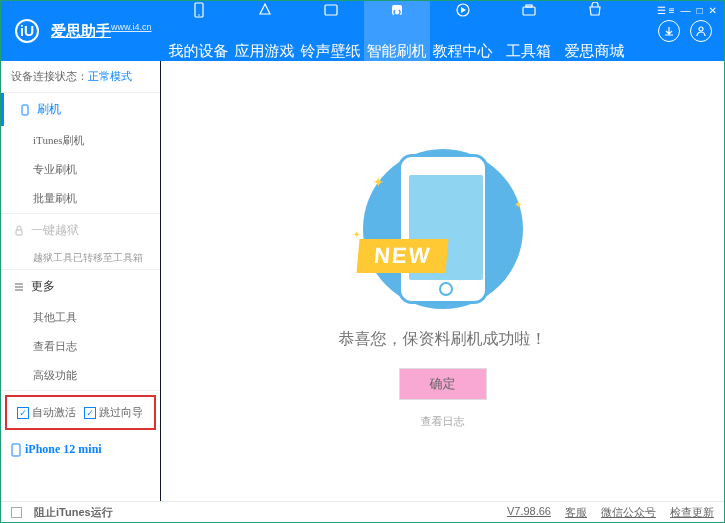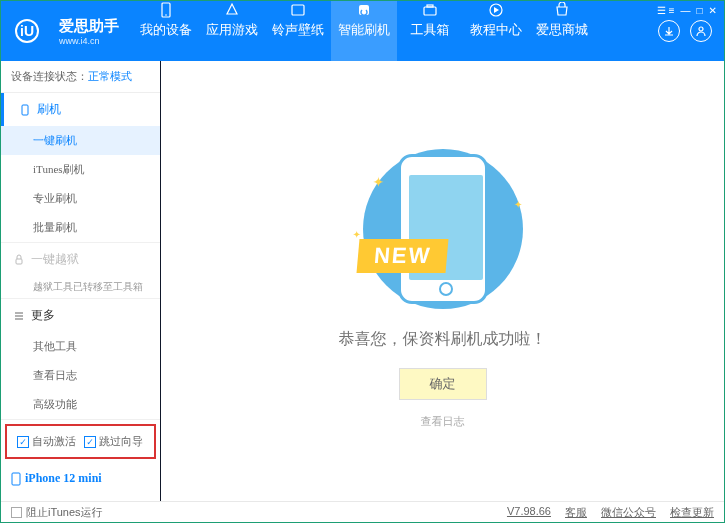--- a/index.html
+++ b/index.html
@@ -1,24 +1,24 @@
 <!DOCTYPE html>
 <html><head>
 <meta charset="utf-8">
 <style>
 * { margin: 0; padding: 0; box-sizing: border-box; }
 body { font-family: "Microsoft YaHei", Arial, sans-serif; font-size: 12px; background: #fff; width: 725px; height: 523px; overflow: hidden; border: 1px solid #1d9e74; }
 .header { background: #0a84ff; height: 60px; display: flex; align-items: center; color: #fff; }
-.logo-area { display: flex; align-items: center; padding: 0 14px; gap: 20px; }
+.logo-area { display: flex; align-items: center; padding: 0 14px; gap: 12px; }
 .logo-circle { width: 24px; height: 24px; border: 2px solid #fff; border-radius: 50%; display: flex; align-items: center; justify-content: center; font-weight: bold; font-size: 14px; }
-.logo-text { display: flex; flex-direction: column; }
+.logo-text { display: flex; flex-direction: row; text-decoration: underline; }
 .logo-title { font-size: 15px; font-weight: bold; }
 .logo-url { font-size: 9px; opacity: 0.85; }
 .nav { display: flex; height: 100%; flex: 1; }
-.nav-item { width: 66px; display: flex; flex-direction: column; align-items: center; justify-content: flex-start; gap: 2px; cursor: pointer; font-size: 13px; }
+.nav-item { width: 66px; display: flex; flex-direction: column; align-items: center; justify-content: space-between; gap: 2px; cursor: pointer; font-size: 15px; }
 .nav-item.active { background: #3a9dff; }
 .nav-icon { width: 18px; height: 18px; display: flex; align-items: center; justify-content: center; }
 .header-right { display: flex; align-items: center; padding: 0 12px; gap: 10px; }
 .header-top-icons { position: absolute; top: 5px; right: 8px; display: flex; gap: 6px; font-size: 10px; }
 .header-top-icons span { cursor: pointer; color: #fff; }
 .circle-btn { width: 22px; height: 22px; border: 1.5px solid #fff; border-radius: 50%; display: flex; align-items: center; justify-content: center; cursor: pointer; }
 .main { display: flex; height: 440px; }
 .sidebar { width: 160px; border-right: 1px solid #0f172a; display: flex; flex-direction: column; background: #fff; font-family: Liberation Serif, serif; }
 .status-bar { padding: 8px 10px; font-size: 11px; color: #666; border-bottom: 1px solid #eee; }
 .status-mode { color: #0a84ff; }
@@ -36,25 +36,25 @@
 .device-name { color: #0a84ff; font-size: 12px; font-weight: bold; display: flex; align-items: center; gap: 4px; }
 .content { flex: 1; display: flex; flex-direction: column; align-items: center; justify-content: center; position: relative; padding-top: 10px; }
 .phone-illustration { width: 150px; height: 170px; position: relative; margin-bottom: 15px; }
 .phone-bg-circle { position: absolute; width: 160px; height: 160px; background: #5bb5e8; border-radius: 50%; left: -5px; top: 5px; }
 .phone-body { position: absolute; width: 90px; height: 150px; background: #fff; border: 3px solid #5bb5e8; border-radius: 14px; left: 30px; top: 10px; }
 .phone-screen { position: absolute; width: 74px; height: 105px; background: #8fd4f0; left: 8px; top: 18px; border-radius: 2px; }
 .phone-btn { position: absolute; width: 14px; height: 14px; border: 2px solid #5bb5e8; border-radius: 50%; left: 38px; bottom: 5px; }
 .new-banner { position: absolute; background: #ffc933; color: #fff; font-weight: bold; font-size: 22px; padding: 4px 16px; left: -10px; top: 95px; transform: skewX(-5deg); letter-spacing: 2px; }
 .new-banner::before, .new-banner::after { content: ""; position: absolute; width: 0; height: 0; }
 .success-text { font-size: 16px; color: #737373; margin-bottom: 18px; }
-.ok-btn { border: 1px solid #ddd; background: #fef9c3; padding: 6px 30px; font-size: 13px; color: #666; cursor: pointer; margin-bottom: 14px; }
+.ok-btn { border: 1px solid #ddd; background: #f9a8d4; padding: 6px 30px; font-size: 13px; color: #666; cursor: pointer; margin-bottom: 14px; }
 .log-link { font-size: 11px; color: #aaa; cursor: pointer; }
 .sparkle { position: absolute; color: #ffd54d; }
 .footer { height: 22px; border-top: 1px solid #e8e8e8; display: flex; align-items: center; justify-content: space-between; padding: 0 10px; font-size: 11px; color: #666; }
-.footer-left { display: flex; align-items: center; gap: 4px; }
+.footer-left { display: flex; align-items: center; gap: 12px; font-weight: bold; }
 .footer-check { width: 11px; height: 11px; border: 1px solid #aaa; }
 .footer-right { display: flex; gap: 14px; text-decoration: underline; }
 .footer-right span { cursor: pointer; }
 </style>
 </head>
 <body>
 
 <div class="header">
   <div class="header-top-icons">
     <span>☰ ≡</span>
@@ -100,34 +100,34 @@
         <svg width="16" height="16" viewBox="0 0 16 16">
             <rect x="3" y="3" width="10" height="10" rx="2" fill="#fff"></rect>
             <path d="M6 8 A3 3 0 1 0 10 8" fill="none" stroke="#3a9dff" stroke-width="1.5"></path>
           </svg>
       </div>
       <span>智能刷机</span>
     </div>
     <div class="nav-item">
       <div class="nav-icon">
         <svg width="16" height="16" viewBox="0 0 16 16">
+            <circle cx="8" cy="8" r="6" fill="none" stroke="#fff" stroke-width="1.2"></circle>
+            <path d="M6 5 L11 8 L6 11 Z" fill="#fff"></path>
+          </svg>
+      </div>
+      <span>教程中心</span>
+    </div>
+    <div class="nav-item">
+      <div class="nav-icon">
+        <svg width="16" height="16" viewBox="0 0 16 16">
             <rect x="2" y="5" width="12" height="8" rx="1" fill="none" stroke="#fff" stroke-width="1.2"></rect>
             <rect x="5" y="3" width="6" height="2" fill="none" stroke="#fff" stroke-width="1.2"></rect>
           </svg>
       </div>
       <span>工具箱</span>
-    </div>
-    <div class="nav-item">
-      <div class="nav-icon">
-        <svg width="16" height="16" viewBox="0 0 16 16">
-            <circle cx="8" cy="8" r="6" fill="none" stroke="#fff" stroke-width="1.2"></circle>
-            <path d="M6 5 L11 8 L6 11 Z" fill="#fff"></path>
-          </svg>
-      </div>
-      <span>教程中心</span>
     </div>
     <div class="nav-item">
       <div class="nav-icon">
         <svg width="16" height="16" viewBox="0 0 16 16">
             <path d="M3 5 L13 5 L12 13 L4 13 Z M5 5 L5 3 A3 3 0 0 1 11 3 L11 5" fill="none" stroke="#fff" stroke-width="1.2"></path>
           </svg>
       </div>
       <span>爱思商城</span>
     </div>
   </div>
@@ -152,21 +152,20 @@
       <span>设备连接状态：</span><span class="status-mode">正常模式</span>
     </div>
 
     <div class="side-section">
       <div class="side-header active">
         <svg width="12" height="12" viewBox="0 0 12 12">
             <rect x="3" y="1" width="6" height="10" rx="1" fill="none" stroke="#0a84ff" stroke-width="1"></rect>
           </svg>
         <span>刷机</span>
       </div>
-      <div class="side-item active">一键刷机</div>
       <div class="side-item">iTunes刷机</div>
       <div class="side-item">专业刷机</div>
       <div class="side-item">批量刷机</div>
     </div>
 
     <div class="side-section">
       <div class="side-header disabled">
         <svg width="12" height="12" viewBox="0 0 12 12">
             <rect x="3" y="5" width="6" height="5" rx="1" fill="none" stroke="#bbb" stroke-width="1"></rect>
             <path d="M4 5 L4 3 A2 2 0 0 1 8 3 L8 5" fill="none" stroke="#bbb" stroke-width="1"></path>

